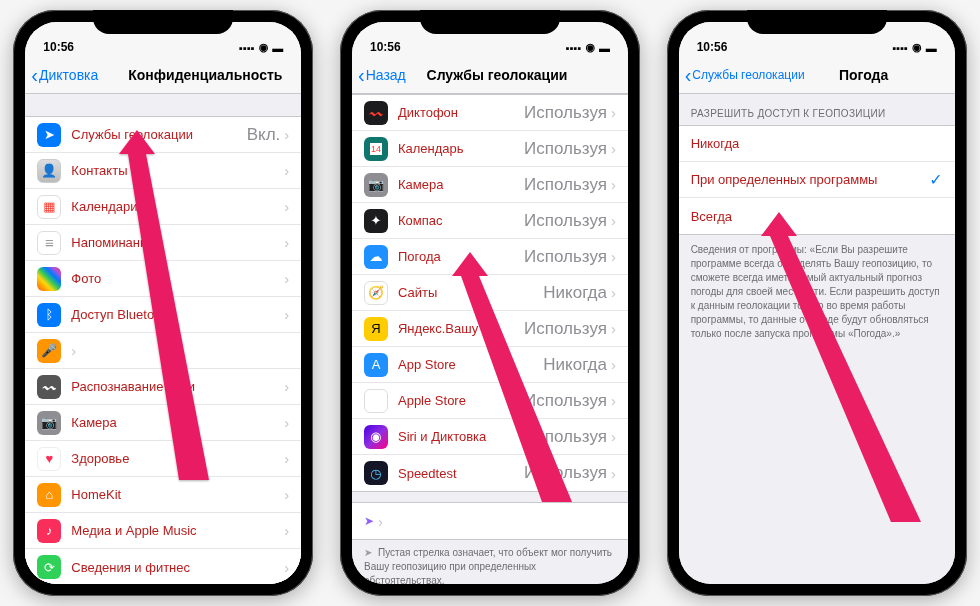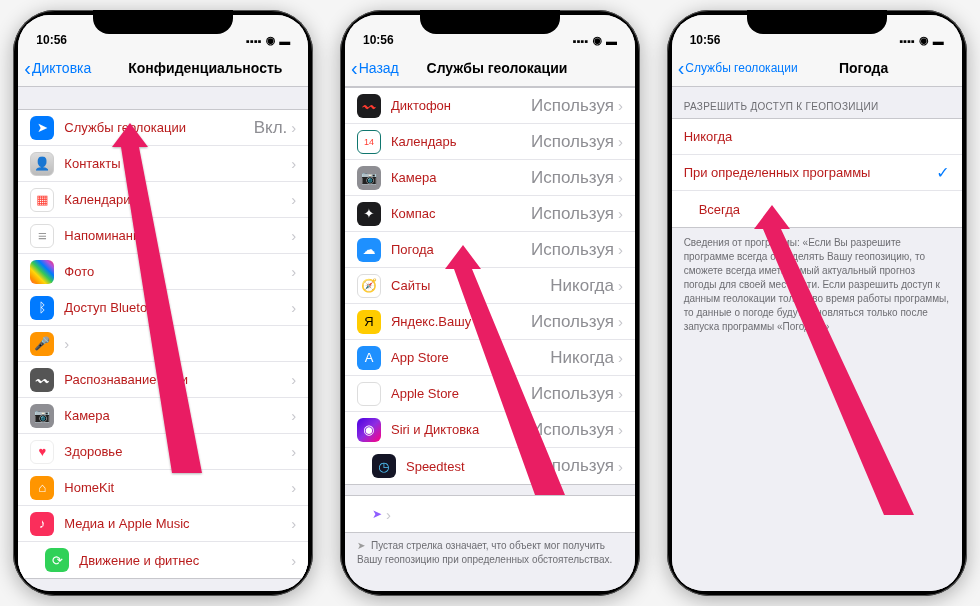--- a/index.html
+++ b/index.html
@@ -11,21 +11,21 @@
     display: flex;
     justify-content: space-around;
     align-items: center;
     padding: 10px 0;
   }
   .phone {
     width: 300px;
     height: 586px;
     background: #000;
     border-radius: 42px;
-    padding: 5px;
+    padding: 12px;
     position: relative;
     box-shadow: 0 0 0 1px #555 inset, 0 4px 20px rgba(0,0,0,0.3);
   }
   .screen {
     width: 100%;
     height: 100%;
     background: #efeff4;
     border-radius: 32px;
     overflow: hidden;
     position: relative;
@@ -105,21 +105,21 @@
   .cell {
     display: flex;
     align-items: center;
     min-height: 36px;
     padding: 0 12px 0 12px;
     border-bottom: 1px solid #e5e5ea;
     font-size: 13px;
     background: #fff;
     position: relative;
   }
-  .cell:last-child { border-bottom: none; margin-left: 15px; }
+  .cell:last-child { border-bottom: none; }
   .cell .icon {
     width: 24px;
     height: 24px;
     border-radius: 6px;
     margin-right: 10px;
     display: flex;
     align-items: center;
     justify-content: center;
     font-size: 13px;
     color: #fff;
@@ -161,21 +161,21 @@
   .ic-photos { background: linear-gradient(45deg,#ff5e3a,#ff9500,#ffd60a,#34c759,#007aff,#af52de,#ff2d55); }
   .ic-bt { background: #007aff; }
   .ic-mic { background: #ff9500; }
   .ic-wave { background: #555; }
   .ic-cam { background: #8e8e93; }
   .ic-heart { background: #fff; border:1px solid #eee; }
   .ic-home { background: #ff9500; }
   .ic-music { background: #fa2e5b; }
   .ic-fitness { background: #30d158; }
   .ic-dictaphone { background: #1c1c1e;}
-  .ic-calendar { background: #fff; border:1px solid #0f766e;}
+  .ic-calendar { background: #fff; border:6px solid #0f766e;}
   .ic-camera2 { background: #8e8e93; }
   .ic-compass {background:#1c1c1e;}
   .ic-weather{background:#1e90ff;}
   .ic-safari{background:#fff;border:1px solid #ddd;}
   .ic-yandex{background:#ffcc00;}
   .ic-appstore{background:#1e90ff;}
   .ic-applestore{background:#fff;border:1px solid #ddd;}
   .ic-siri{background:linear-gradient(135deg,#4a00e0,#8e2de2,#ff0080);}
   .ic-speedtest{background:#141526;}
   .sys-arrow { color:#8f5eff; margin-right:4px; font-size:12px;}
@@ -261,21 +261,21 @@
           <div class="label">HomeKit</div>
           <div class="chev">›</div>
         </div>
         <div class="cell">
           <div class="icon ic-music">♪</div>
           <div class="label">Медиа и Apple Music</div>
           <div class="chev">›</div>
         </div>
         <div class="cell">
           <div class="icon ic-fitness">⟳</div>
-          <div class="label">Движение и фитнес</div>
+          <div class="label">Сведения и фитнес</div>
           <div class="chev">›</div>
         </div>
       </div>
 
       <div class="arrow-annotation" style="top:36px;left:94px;">
         <svg width="110" height="360">
           <defs>
               <filter id="sh1">
                 <feDropShadow dx="0" dy="1" stdDeviation="1" flood-opacity="0.3"></feDropShadow>
               </filter>

